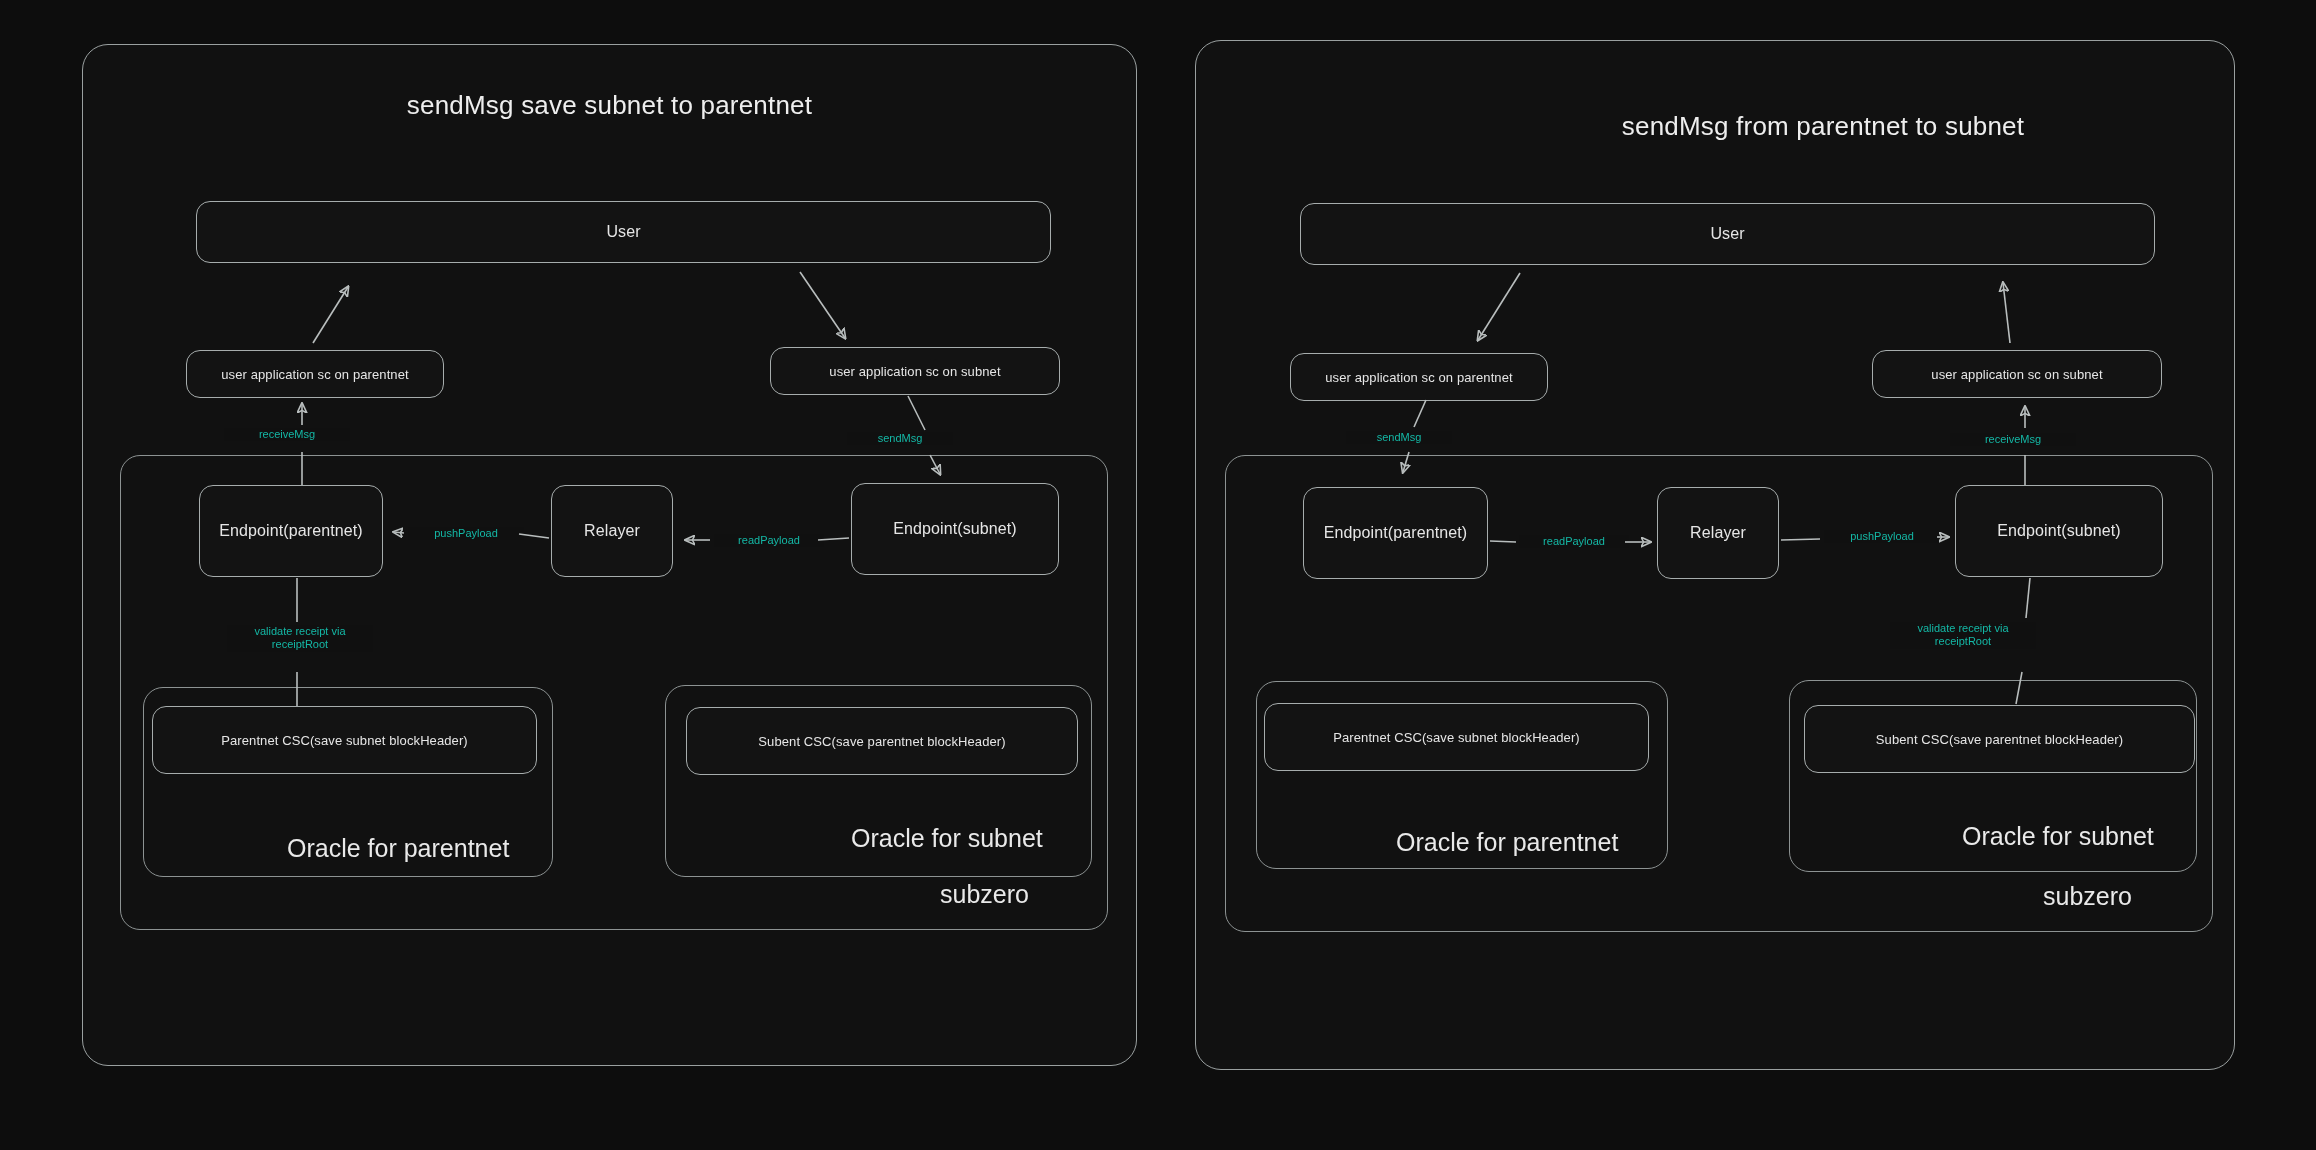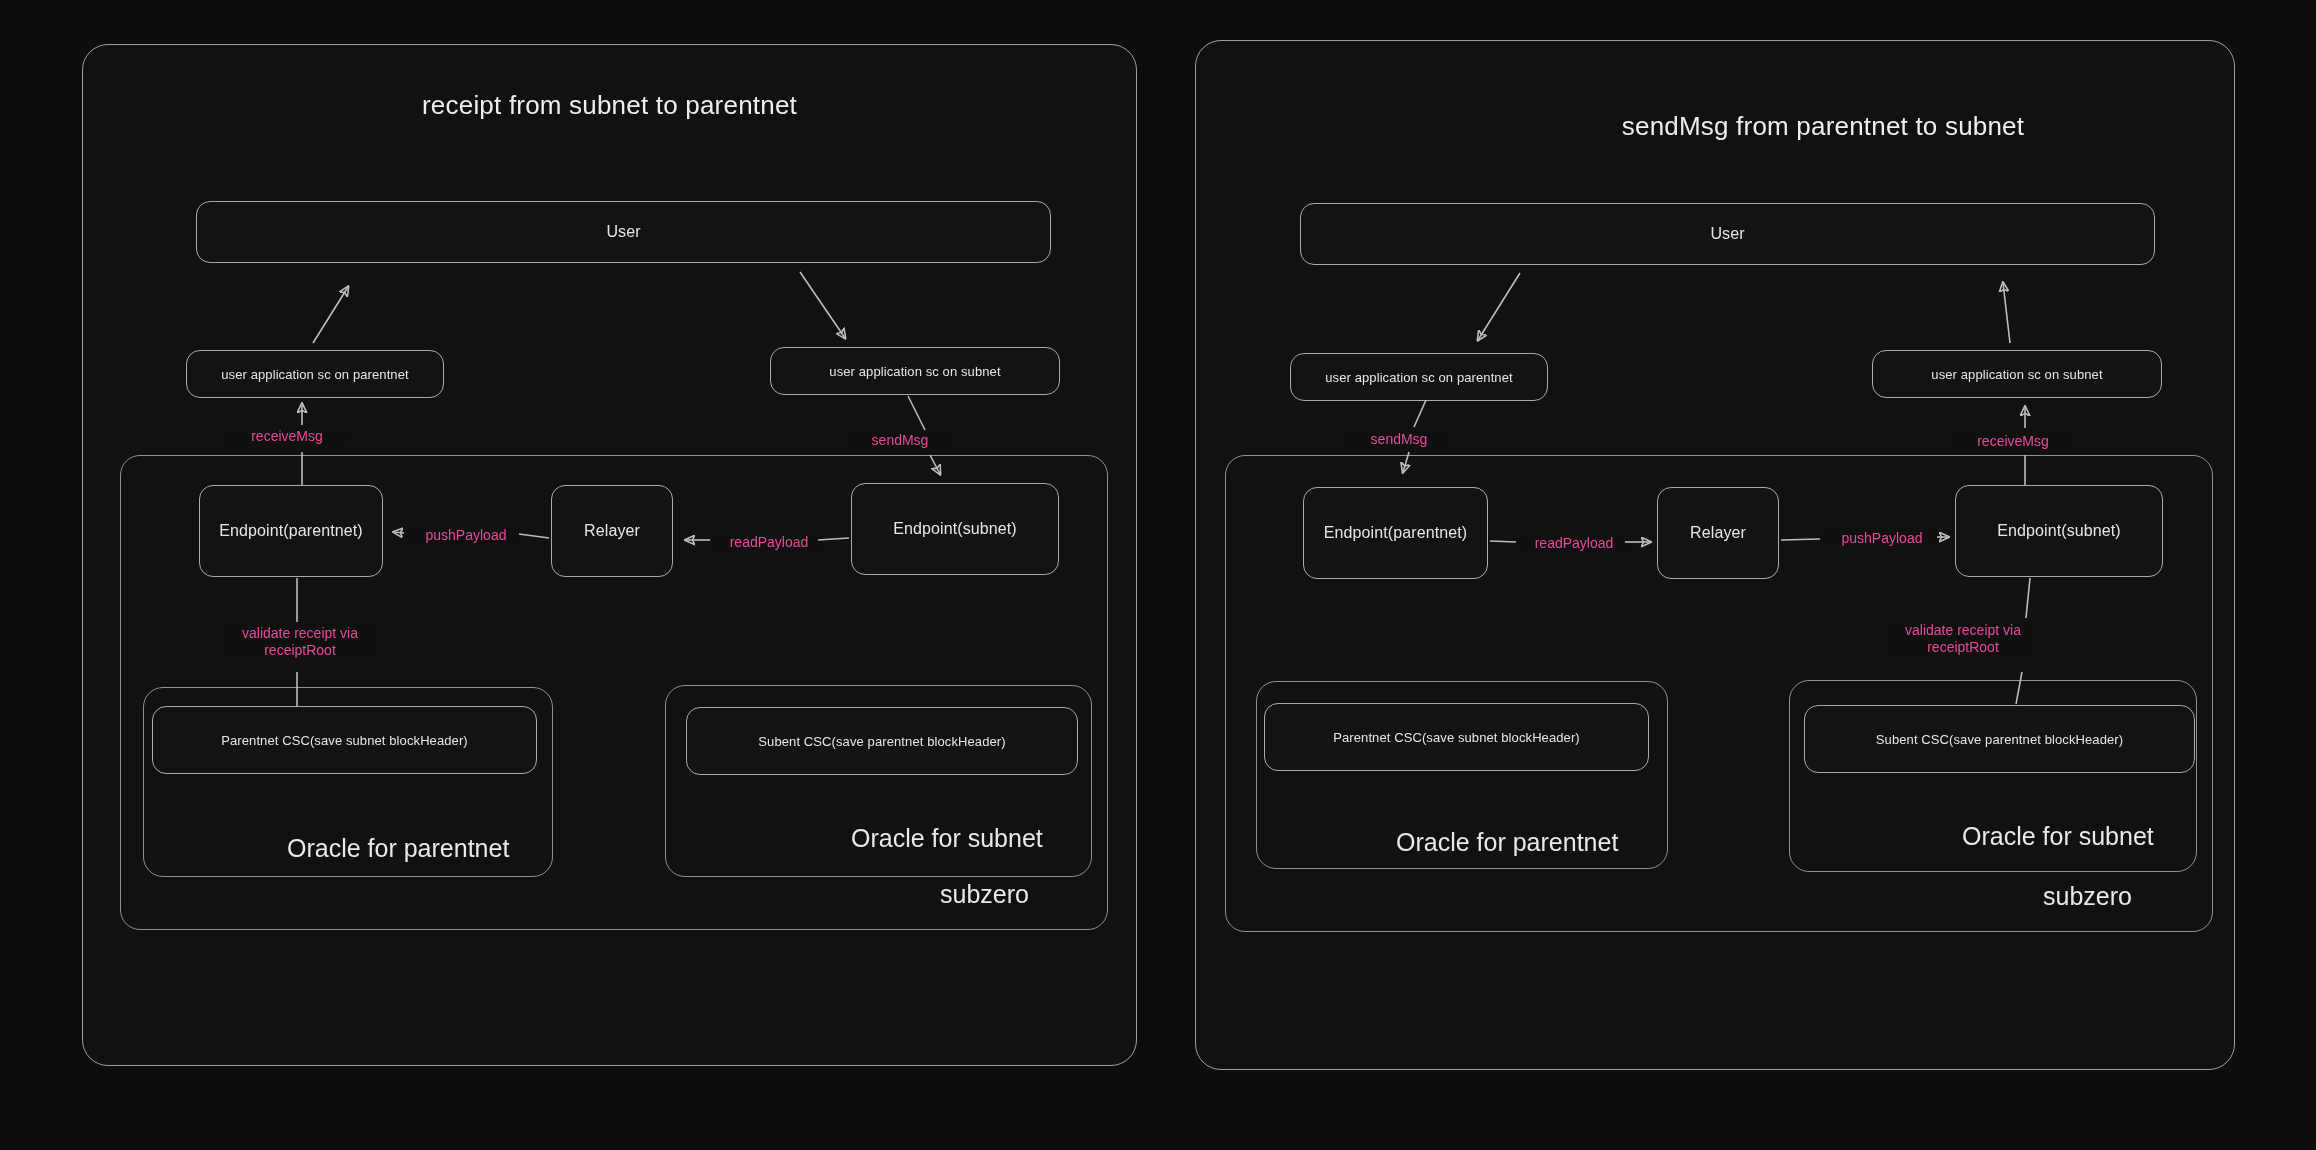--- a/index.html
+++ b/index.html
@@ -60,22 +60,22 @@
     letter-spacing: .2px;
   }
   .group-label {
     position: absolute;
     font-size: 25px;
     color: #e9e9e9;
     white-space: nowrap;
   }
   .edge-label {
     position: absolute;
-    font-size: 14px;
-    color: #ec4899;
+    font-size: 11px;
+    color: #14b8a6;
     white-space: nowrap;
     text-align: center;
     line-height: 1.22;
     background: #101010;
     padding: 0 3px;
   }
   svg.wires {
     position: absolute;
     left: 0; top: 0;
     width: 2316px;
@@ -86,21 +86,21 @@
   svg.wires line, svg.wires path { stroke: #b9bebe; stroke-width: 1.6px; fill: none; }
   .arrowhead { fill: #d8dcdc; }
 </style>
 </head>
 <body>
 
 <div class="canvas">
 
   <div class="panel" style="left:82px; top:44px; width:1055px; height:1022px;"></div>
 
-  <div class="panel-title" style="left:82px; top:90px; width:1055px;">receipt from subnet to parentnet</div>
+  <div class="panel-title" style="left:82px; top:90px; width:1055px;">sendMsg save subnet to parentnet</div>
 
   <div class="group" style="left:120px; top:455px; width:988px; height:475px;"></div>
   <div class="group-label" style="left:940px; top:880px;">subzero</div>
 
   <div class="group" style="left:143px; top:687px; width:410px; height:190px;"></div>
   <div class="group-label" style="left:287px; top:834px;">Oracle for parentnet</div>
   <div class="node small" style="left:152px; top:706px; width:385px; height:68px;">Parentnet CSC(save subnet blockHeader)</div>
 
   <div class="group" style="left:665px; top:685px; width:427px; height:192px;"></div>
   <div class="group-label" style="left:851px; top:824px;">Oracle for subnet</div>

